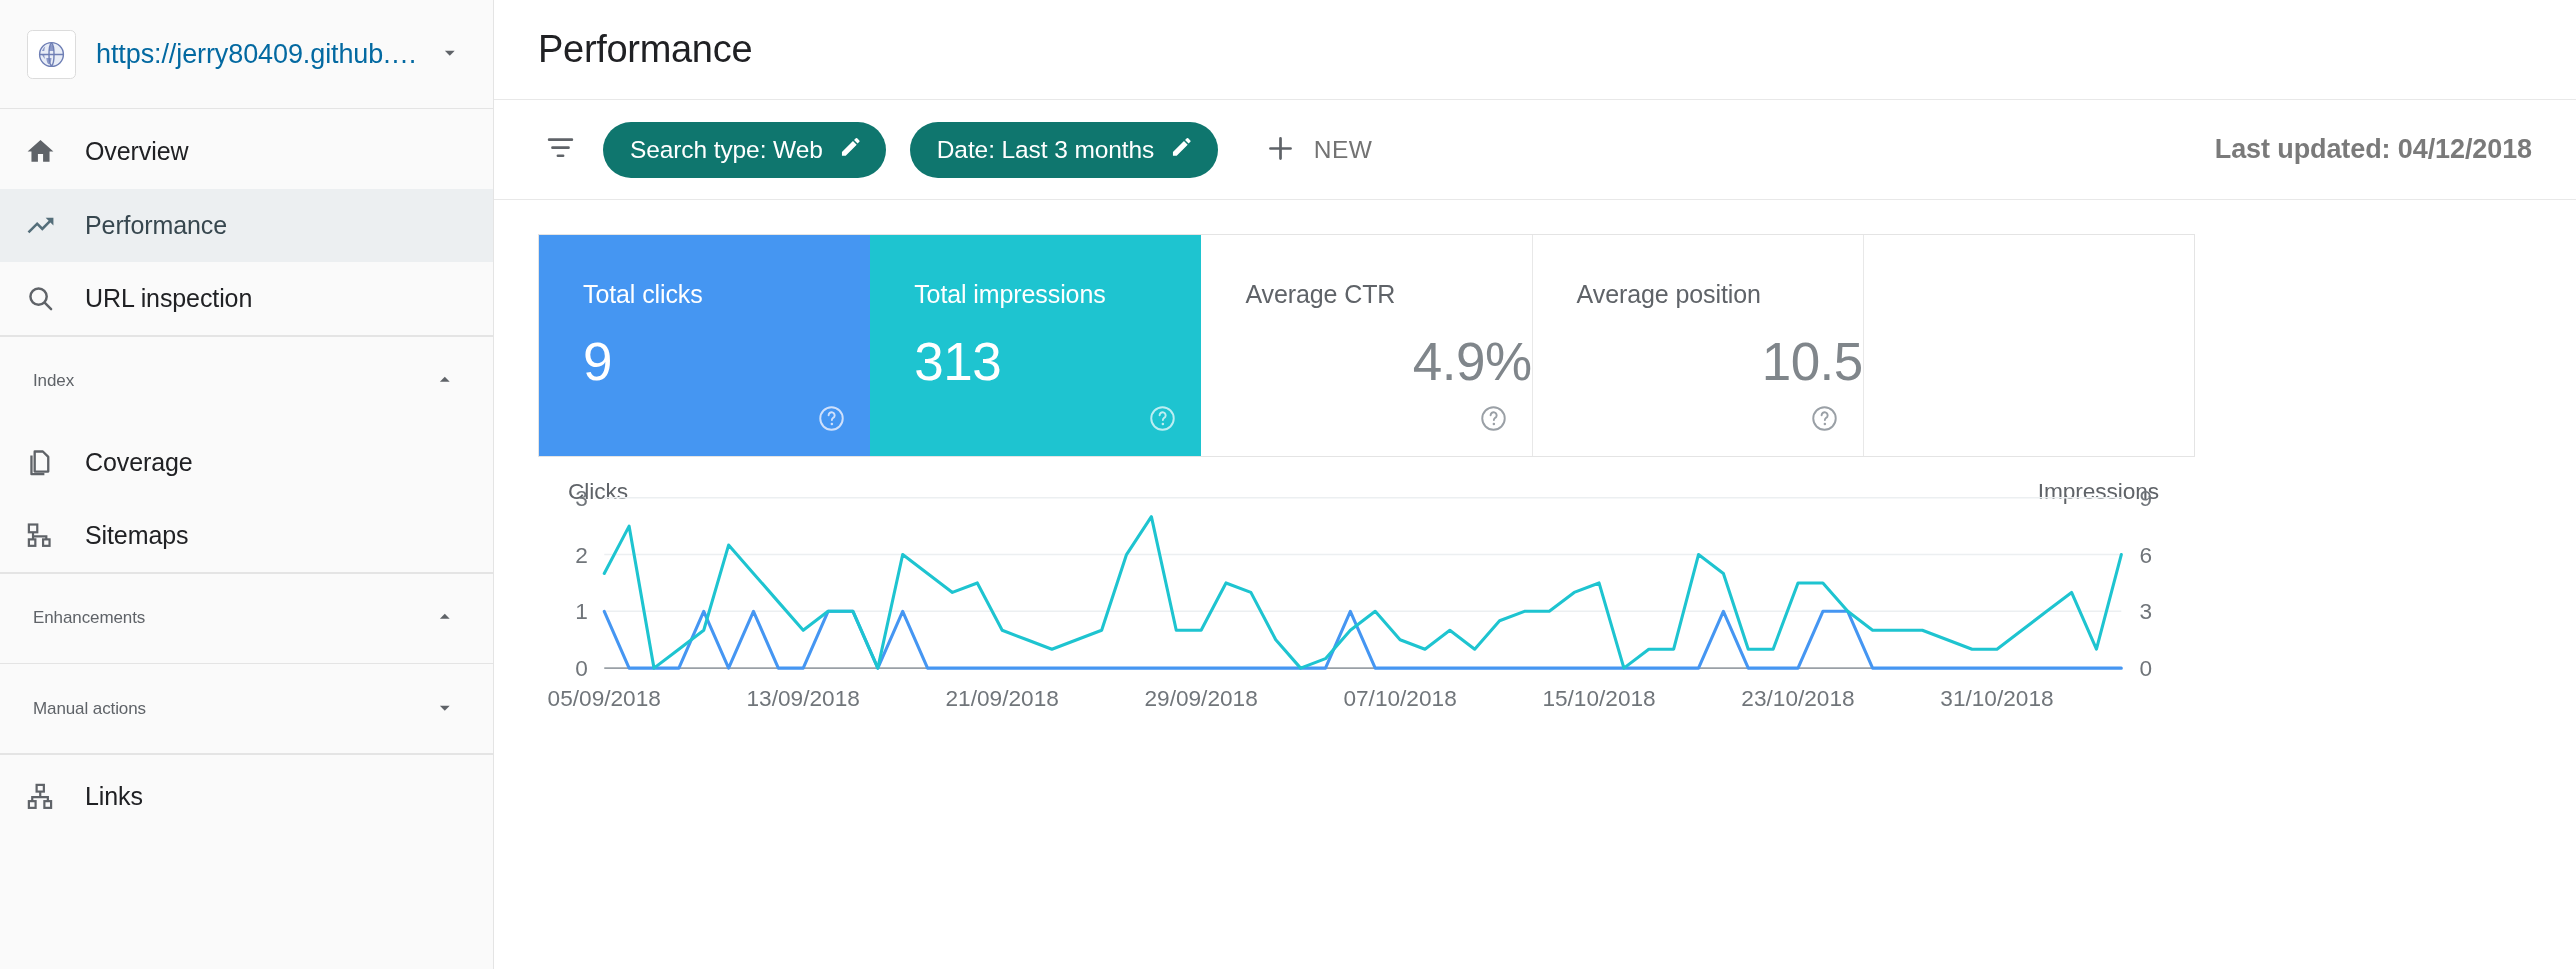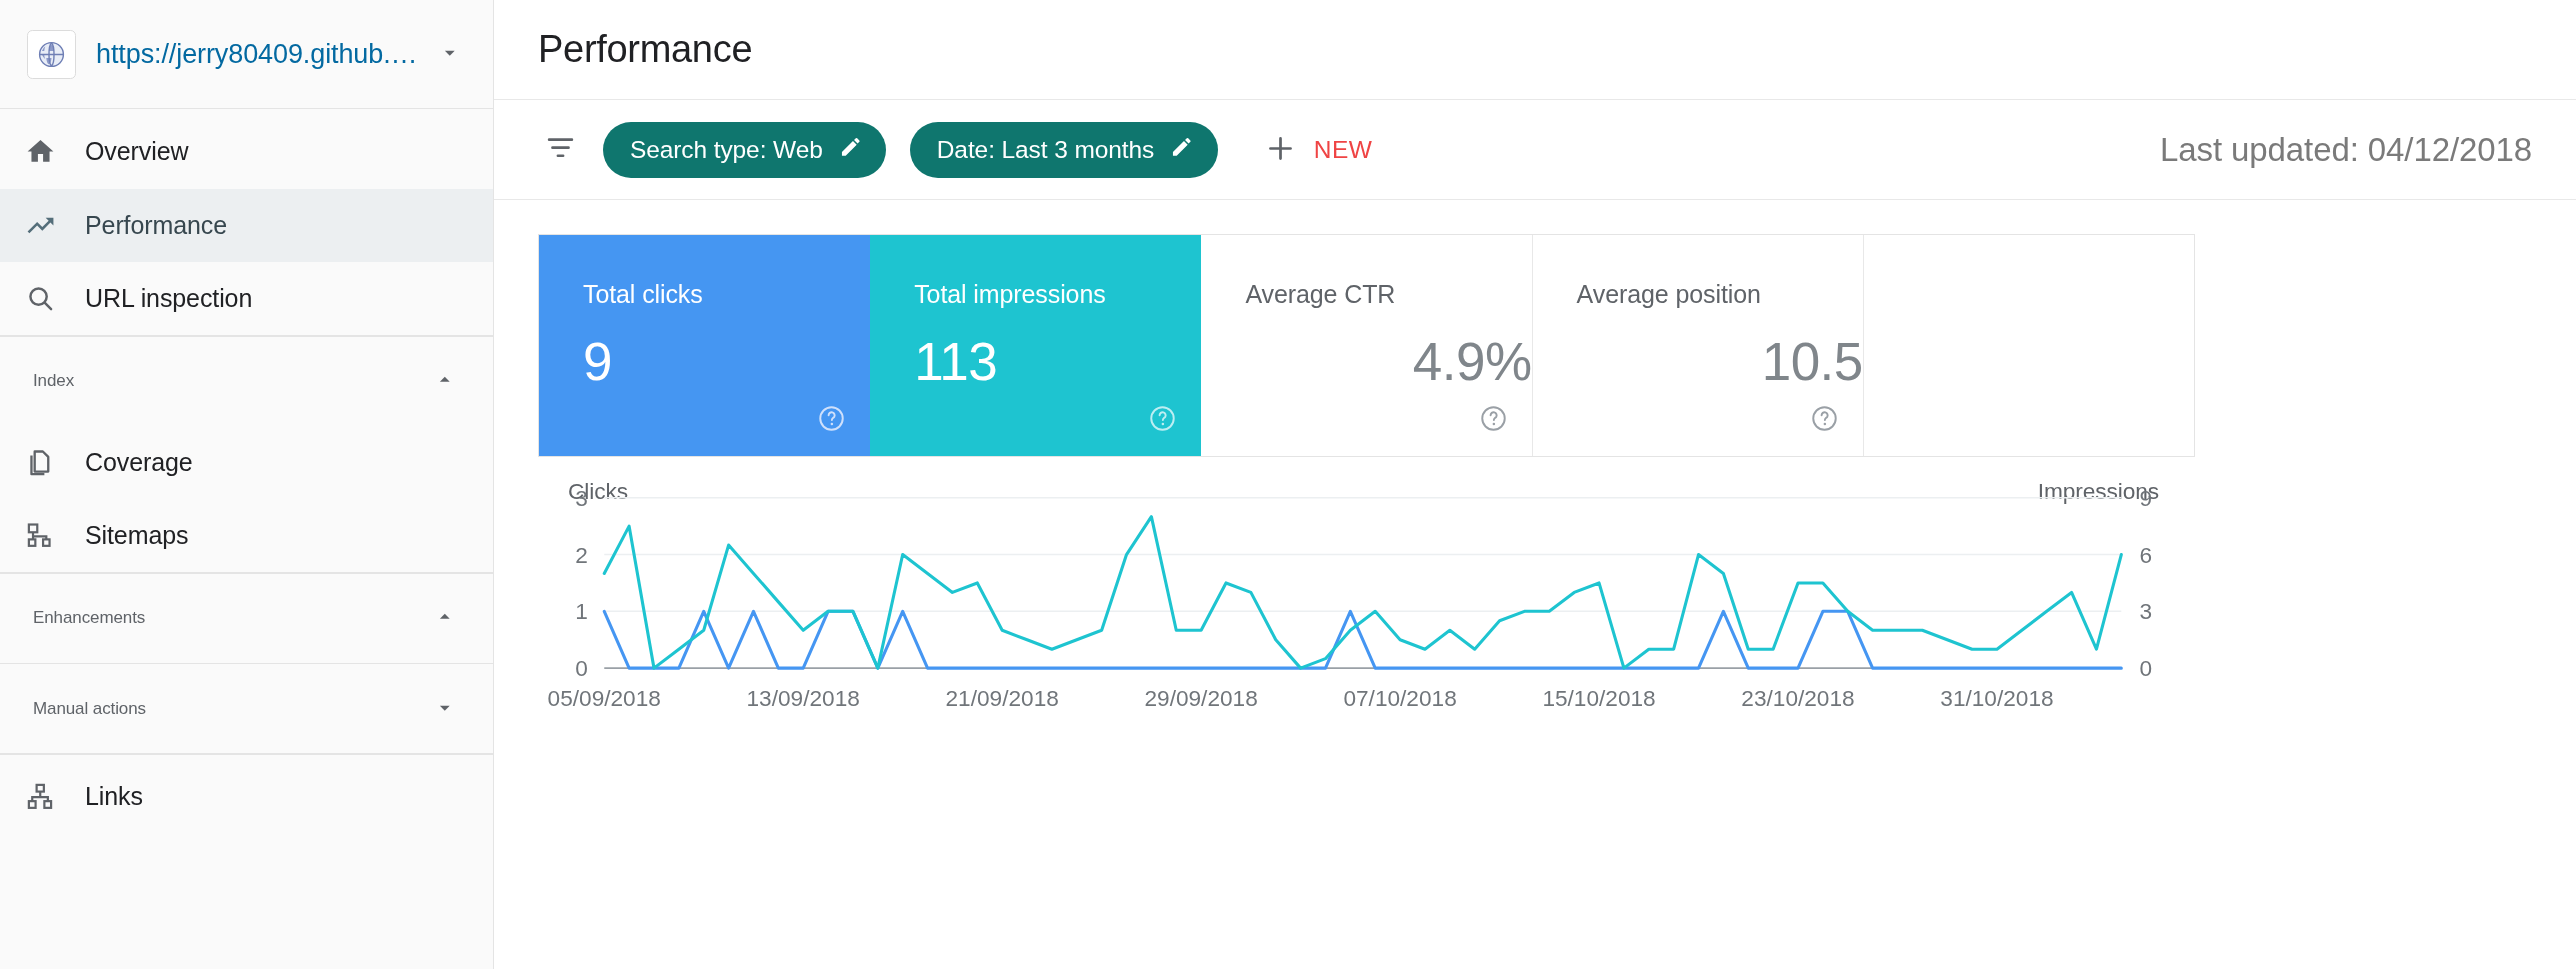--- a/index.html
+++ b/index.html
@@ -70,22 +70,22 @@
     padding: 0 44px 0 51px; gap: 0; border-bottom: 1.8px solid #e8e8e8; background:#fff;
   }
   .filter-icon { flex: 0 0 auto; margin-right: 27px; cursor: pointer; }
   .chip {
     height: 56px; display: inline-flex; align-items: center; gap: 16.3px;
     background: #0f766e; color: #fff; border-radius: 31px;
     padding: 0 23.6px 0 27px; font-size: 24.5px; margin-right: 23.6px;
     cursor: pointer; white-space: nowrap; letter-spacing: -0.1px;
   }
   .new-btn { display: inline-flex; align-items: center; gap: 18px; cursor: pointer; margin-left: 23.6px; }
-  .new-btn .new-lbl { font-size: 24.5px; color: #ef4444; letter-spacing: 0.4px; }
-  .last-updated { margin-left: auto; font-size: 33px; color: #7a7a7a; white-space: nowrap; letter-spacing: -0.1px; }
+  .new-btn .new-lbl { font-size: 24.5px; color: #737373; letter-spacing: 0.4px; }
+  .last-updated { margin-left: auto; font-size: 27px; color: #7a7a7a; white-space: nowrap; letter-spacing: -0.1px; font-weight: bold; }
 
   .content { flex: 1 1 auto; padding: 34px 44px 0 44px; overflow: hidden; }
   .card {
     width: 1657px; border: 1.8px solid #e4e4e4; background: #fff;
     display: flex; flex-direction: column;
   }
 
   
   .metrics { display: flex; height: 221px; flex: 0 0 221px; }
   .metric {
@@ -290,21 +290,21 @@
               <svg width="29" height="29" viewBox="0 0 24 24">
                 <circle cx="12" cy="12" r="9.3" fill="none" stroke="#cfe0fb" stroke-width="1.6"></circle>
                 <path d="M9.6 9.3a2.5 2.5 0 114.7 1.2c-.6 1-2 1.3-2 2.8" fill="none" stroke="#cfe0fb" stroke-width="1.6" stroke-linecap="round"></path>
                 <circle cx="12.3" cy="16.6" r="1.05" fill="#cfe0fb"></circle>
               </svg>
             </span>
           </div>
 
           <div class="metric teal">
             <div class="m-label">Total impressions</div>
-            <div class="m-value">113</div>
+            <div class="m-value">313</div>
             <span class="help">
               <svg width="29" height="29" viewBox="0 0 24 24">
                 <circle cx="12" cy="12" r="9.3" fill="none" stroke="#bdeef2" stroke-width="1.6"></circle>
                 <path d="M9.6 9.3a2.5 2.5 0 114.7 1.2c-.6 1-2 1.3-2 2.8" fill="none" stroke="#bdeef2" stroke-width="1.6" stroke-linecap="round"></path>
                 <circle cx="12.3" cy="16.6" r="1.05" fill="#bdeef2"></circle>
               </svg>
             </span>
           </div>
 
           <div class="metric plain">

